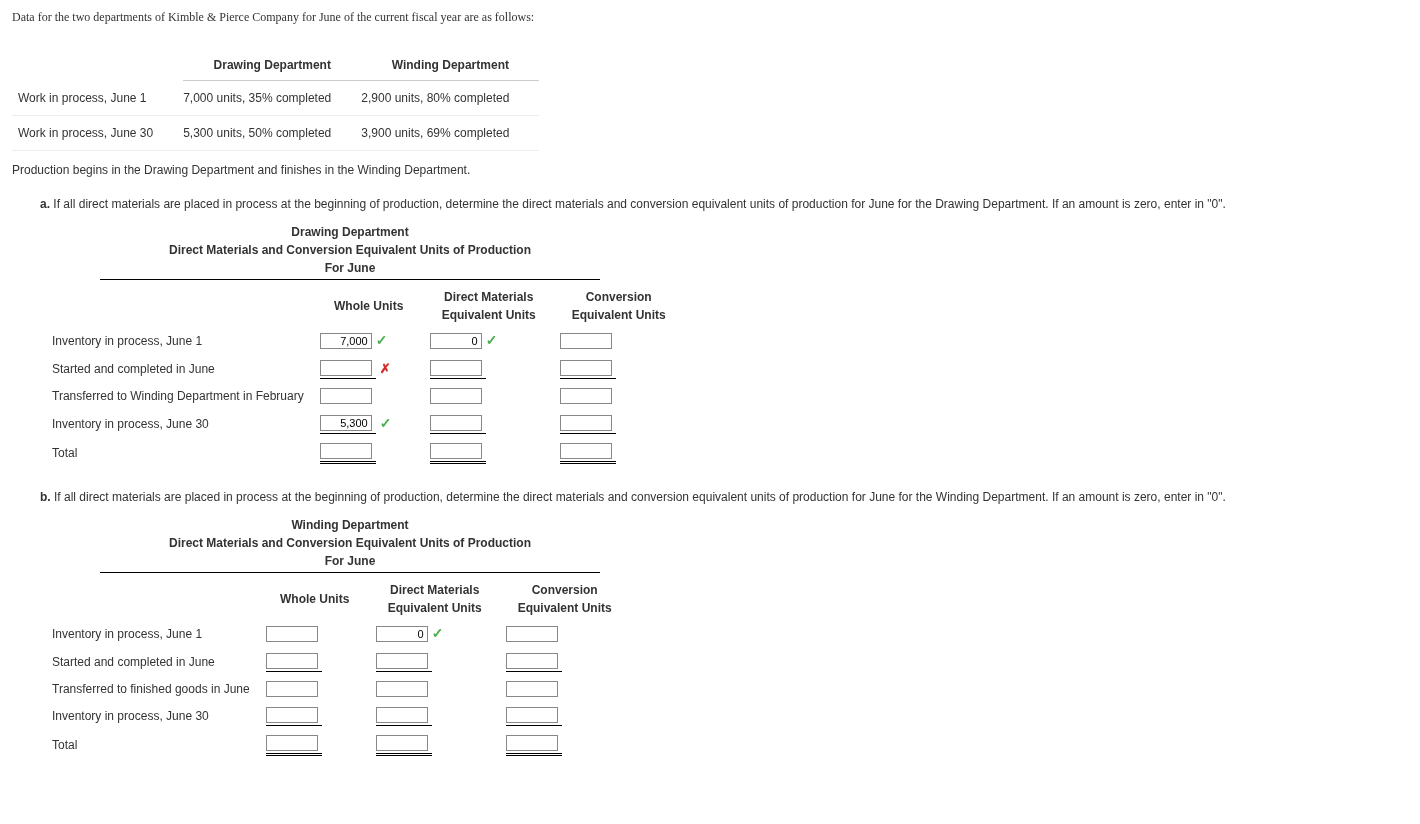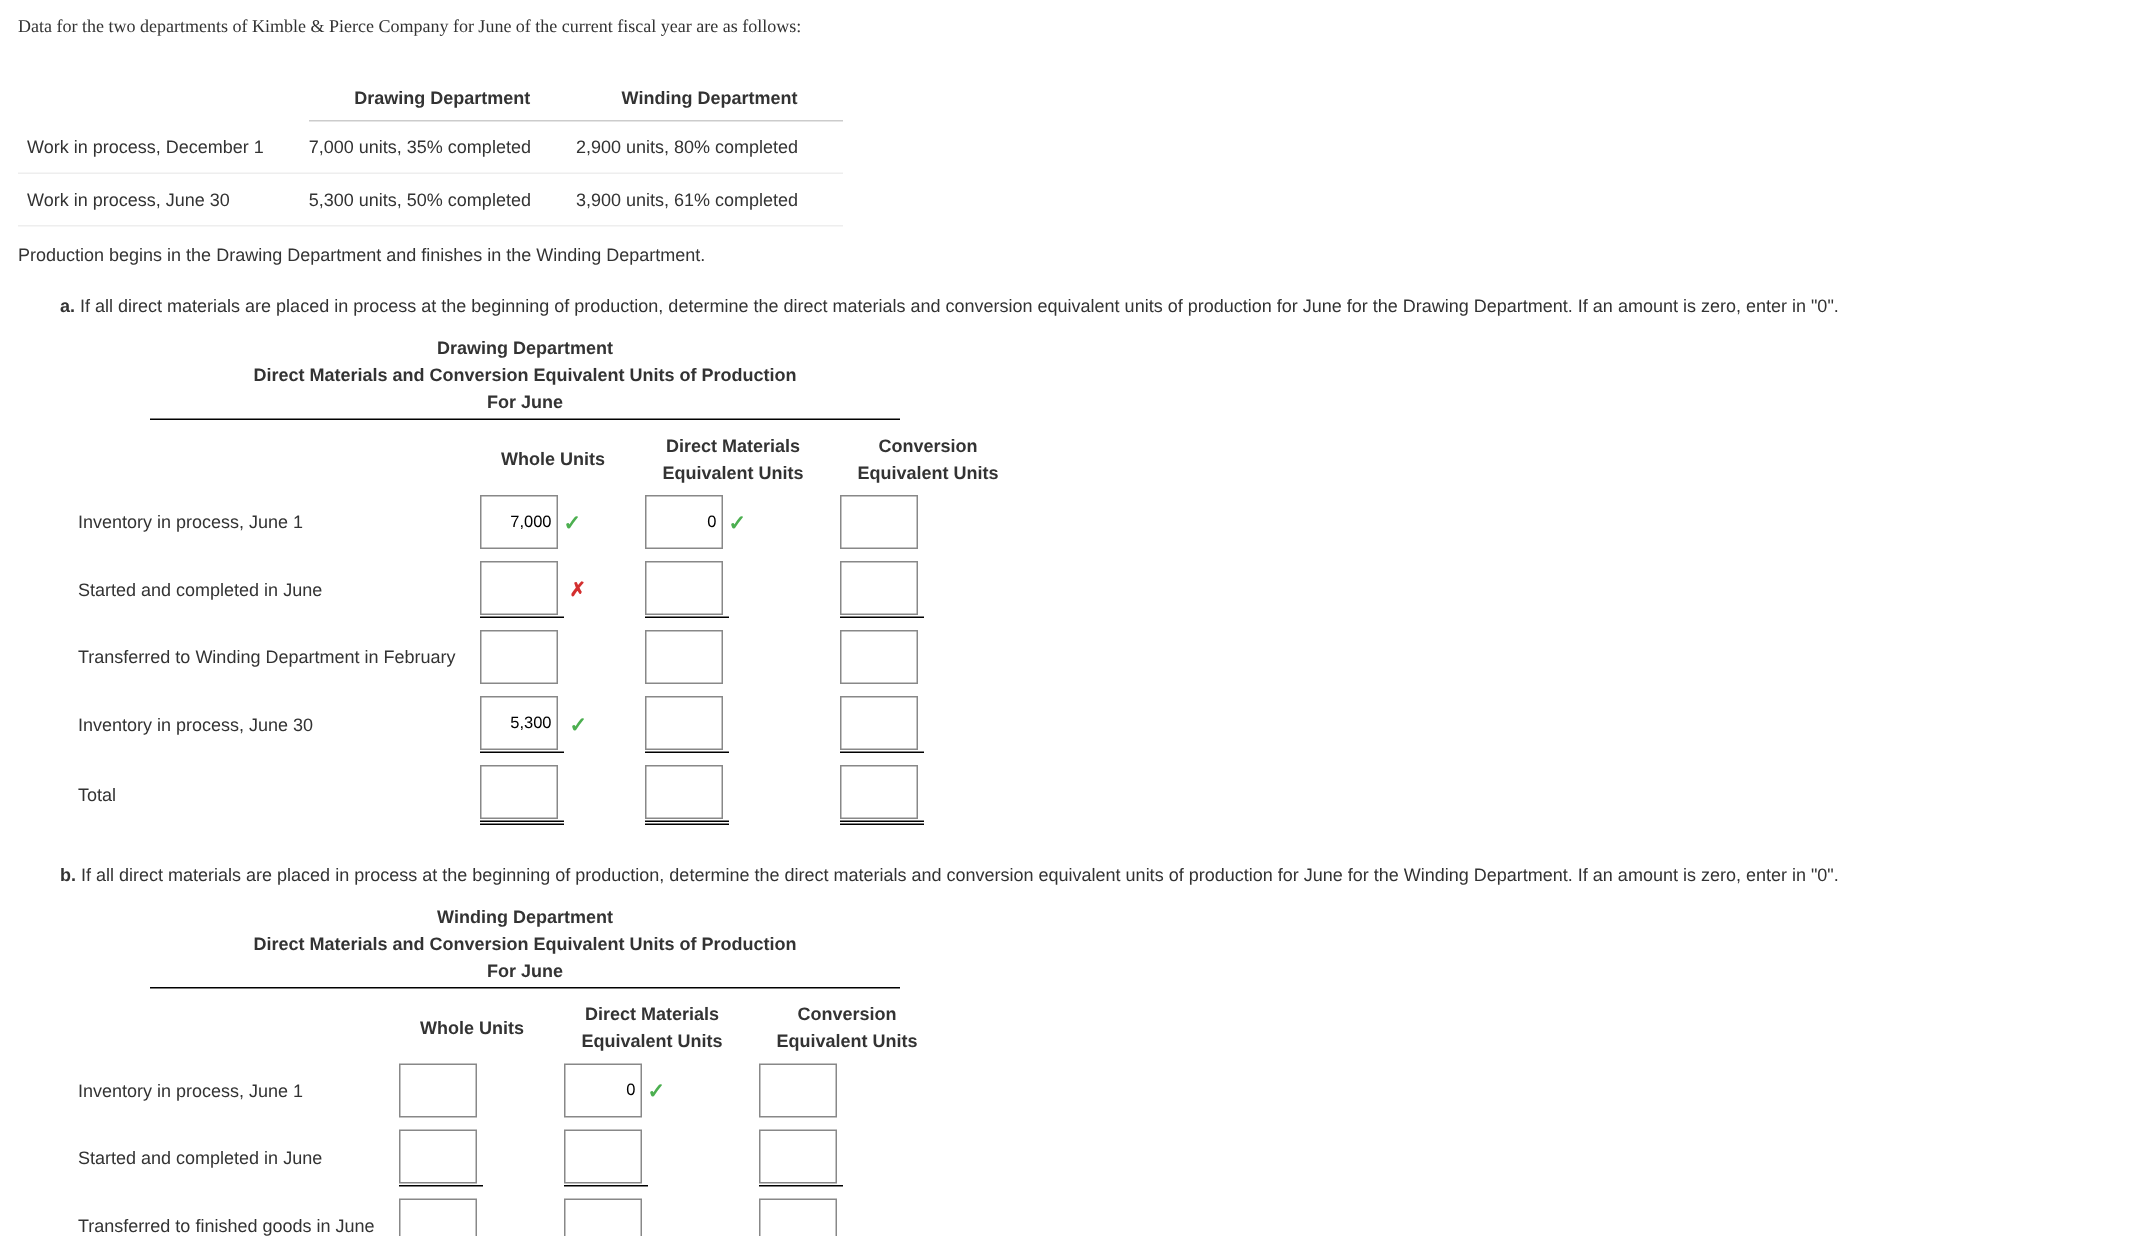--- a/index.html
+++ b/index.html
@@ -53,21 +53,21 @@
     table.answer-table td {
       padding: 4px 6px;
       vertical-align: middle;
     }
     table.answer-table td.rowlabel {
       padding-right: 10px;
       white-space: nowrap;
     }
     .input-box {
       width: 52px;
-      height: 36px;
+      height: 16px;
       border: 1px solid #888;
       font-size: 11px;
       text-align: right;
       padding: 1px 3px;
       font-family: inherit;
     }
     .cell-wrap {
       display: inline-flex;
       align-items: center;
       gap: 4px;
@@ -90,28 +90,28 @@
 <table class="data-table">
   <thead>
     <tr>
       <th style="border-bottom:none;"></th>
       <th>Drawing Department</th>
       <th>Winding Department</th>
     </tr>
   </thead>
   <tbody>
     <tr>
-      <td class="label">Work in process, December 1</td>
+      <td class="label">Work in process, June 1</td>
       <td>7,000 units, 35% completed</td>
       <td>2,900 units, 80% completed</td>
     </tr>
     <tr>
       <td class="label">Work in process, June 30</td>
       <td>5,300 units, 50% completed</td>
-      <td>3,900 units, 61% completed</td>
+      <td>3,900 units, 69% completed</td>
     </tr>
   </tbody>
 </table>
 
 <p class="note">Production begins in the Drawing Department and finishes in the Winding Department.</p>
 
 <div class="question-block">
   <p class="q-text">
     <span class="q-marker">a.</span>
     <span>If all direct materials are placed in process at the beginning of production, determine the direct materials and conversion equivalent units of production for June for the Drawing Department. If an amount is zero, enter in "0".</span>

